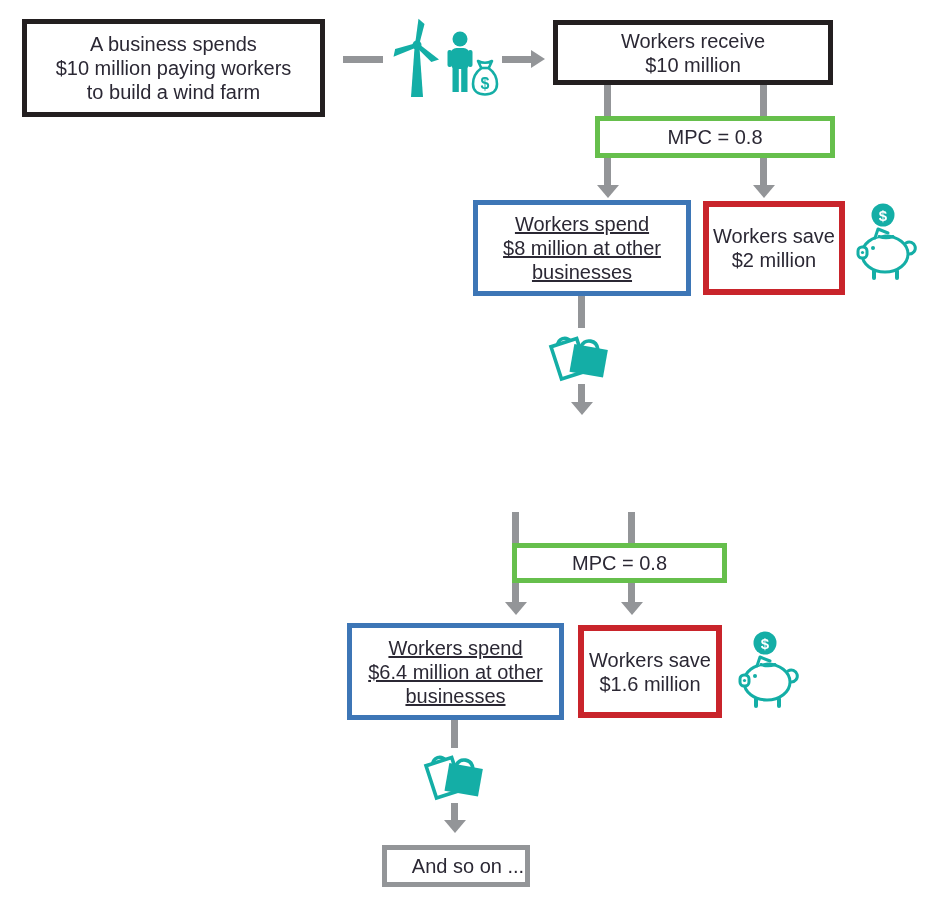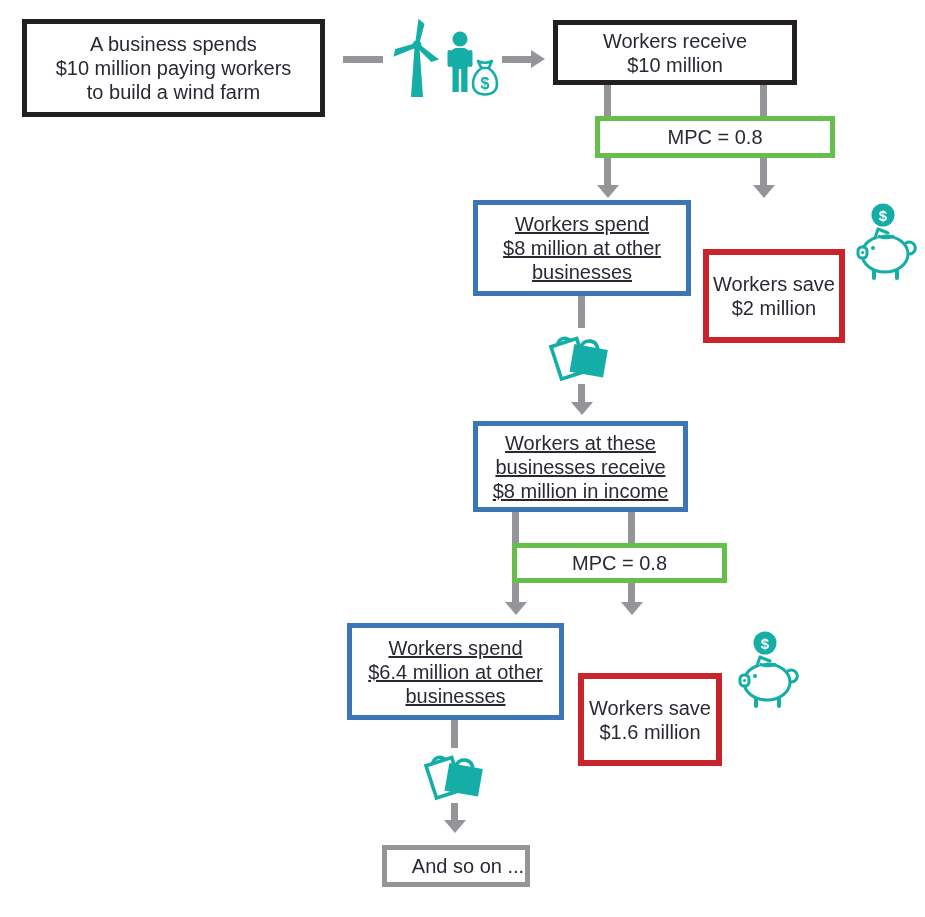--- a/index.html
+++ b/index.html
@@ -14,21 +14,21 @@
   }
   .box {
     position:absolute; box-sizing:border-box; background:#fff;
     display:flex; align-items:center; justify-content:center;
     text-align:center; white-space:pre-line;
     font-size:20px; line-height:24px; color:var(--text);
   }
   .b-black { border:5px solid var(--black); }
   .b-green { border:5px solid var(--green);margin-left:40px; }
   .b-blue  { border:5px solid var(--blue);text-decoration:underline; }
-  .b-red   { border:6px solid var(--red);margin-top:48px; }
+  .b-red   { border:6px solid var(--red); }
   .b-gray  { border:5px solid var(--gray);padding-left:24px; }
   .vline { position:absolute; width:7px; background:var(--gray); }
   .hline { position:absolute; height:7px; background:var(--gray); }
   .ah-down {
     position:absolute; width:0; height:0;
     border-left:11px solid transparent; border-right:11px solid transparent;
     border-top:13px solid var(--gray);
   }
   .ah-right {
     position:absolute; width:0; height:0;
@@ -69,21 +69,21 @@
   <svg class="icon" style="left:470px; top:57px;" width="30" height="40" viewBox="0 0 30 40">
     <path d="M11.5,11 C6,15 3,21 3,27 c0,7.5 5.5,10.5 12,10.5 s12,-3 12,-10.5 c0,-6 -3,-12 -8.5,-16" fill="#fff" stroke="var(--teal)" stroke-width="2.6" stroke-linecap="round"></path>
     <path d="M11,10.5 L8,4 Q15,7.5 22,4 L19,10.5" fill="none" stroke="var(--teal)" stroke-width="2.6" stroke-linejoin="round"></path>
     <line x1="10" y1="11" x2="20" y2="11" stroke="var(--teal)" stroke-width="2.6"></line>
     <text x="15" y="32" font-size="16" fill="var(--teal)" text-anchor="middle">$</text>
   </svg>
 
   <div class="hline" style="left:502px; top:56px; width:30px;"></div>
   <div class="ah-right" style="left:531px; top:50px;"></div>
 
-  <div class="box b-black" style="left:553px; top:20px; width:244px; height:65px;">Workers receive
+  <div class="box b-black" style="left:553px; top:20px; width:280px; height:65px;">Workers receive
 $10 million</div>
 
   <div class="vline" style="left:604px; top:85px; height:31px;"></div>
   <div class="vline" style="left:760px; top:85px; height:31px;"></div>
 
   <div class="box b-green" style="left:555px; top:116px; width:240px; height:42px;">MPC = 0.8</div>
 
   <div class="vline" style="left:604px; top:158px; height:27px;"></div>
   <div class="ah-down" style="left:597px; top:185px;"></div>
   <div class="vline" style="left:760px; top:158px; height:27px;"></div>
@@ -120,23 +120,20 @@
     </g>
     <g transform="rotate(10 44 38)">
       <path d="M33,27 a9,10 0 0 1 17,0" fill="none" stroke="var(--teal)" stroke-width="3.6"></path>
       <rect x="26" y="26" width="34" height="28" fill="var(--teal)"></rect>
     </g>
   </svg>
 
   <div class="vline" style="left:578px; top:384px; height:18px;"></div>
   <div class="ah-down" style="left:571px; top:402px;"></div>
 
-  <div class="box b-blue" style="left:473px; top:421px; width:215px; height:91px;">Workers at these
-businesses receive
-$8 million in income</div>
 
   <div class="vline" style="left:512px; top:512px; height:31px;"></div>
   <div class="vline" style="left:628px; top:512px; height:31px;"></div>
 
   <div class="box b-green" style="left:472px; top:543px; width:215px; height:40px;">MPC = 0.8</div>
 
   <div class="vline" style="left:512px; top:583px; height:19px;"></div>
   <div class="ah-down" style="left:505px; top:602px;"></div>
   <div class="vline" style="left:628px; top:583px; height:19px;"></div>
   <div class="ah-down" style="left:621px; top:602px;"></div>

